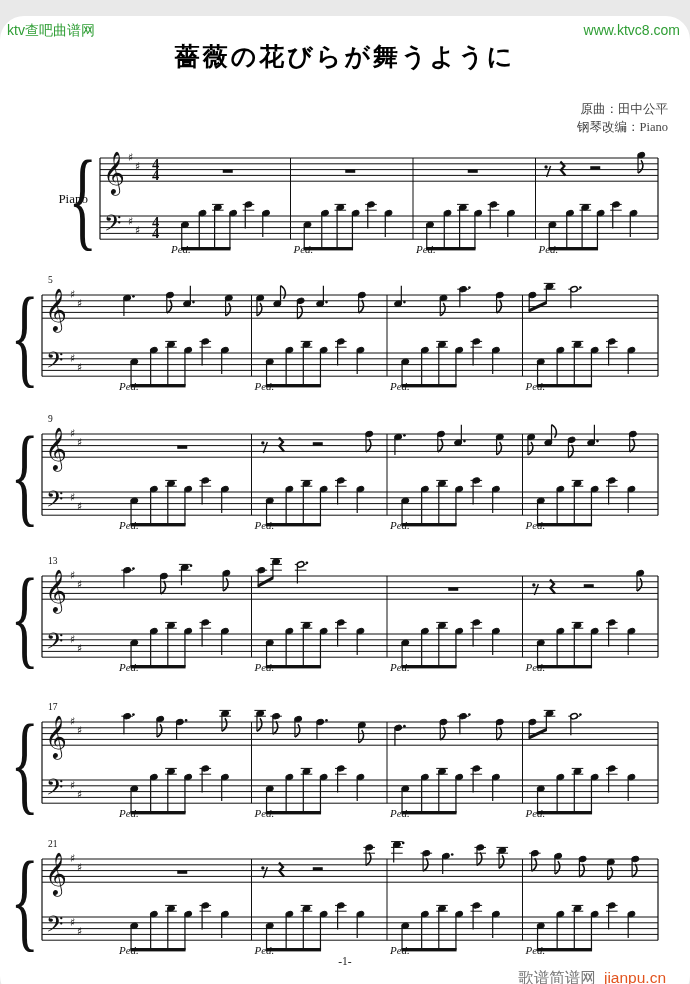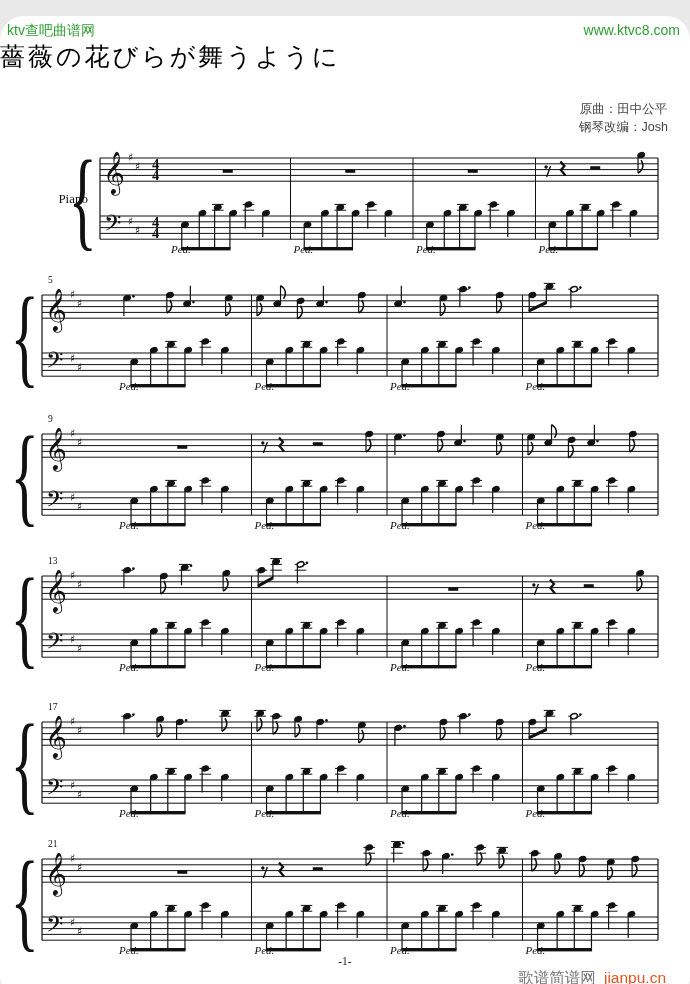--- a/index.html
+++ b/index.html
@@ -1,46 +1,46 @@
 <!DOCTYPE html>
 <html><head>
 <meta charset="utf-8">
 <style>
   html,body{margin:0;padding:0;background:#e9e9e9;}
   #page{position:relative;width:690px;height:984px;background:#ffffff;margin:16px auto;
         font-family:"Liberation Sans","DejaVu Sans",sans-serif;overflow:hidden;border-radius:24px;}
   .hdr-link{position:absolute;top:6px;font-size:14px;color:#2f9e35;}
   #hdr-left{left:7px;}
   #hdr-right{right:10px;font-size:14px;}
-  #title{position:absolute;top:24px;left:0;right:0;text-align:left;
-         font-family:"Liberation Serif","DejaVu Serif",serif;font-weight:normal;
+  #title{position:absolute;top:24px;left:0;right:0;text-align:center;
+         font-family:"Liberation Serif","DejaVu Serif",serif;font-weight:bold;
          font-size:25px;color:#000;letter-spacing:3px;}
-  #credits{position:absolute;top:84px;right:22px;text-align:center;
-           font-family:Liberation Sans, sans-serif;
+  #credits{position:absolute;top:84px;right:22px;text-align:right;
+           font-family:Liberation Serif, serif;
            font-size:12.5px;color:#444;line-height:1.45;}
   #score-svg{position:absolute;left:0;top:0;}
   #page-num{position:absolute;top:939px;left:0;right:0;text-align:center;
             font-family:"Liberation Serif","DejaVu Serif",serif;font-size:11.5px;color:#222;}
   #ftr{position:absolute;top:952px;right:24px;font-size:15.5px;
        font-family:"Liberation Sans","DejaVu Sans",sans-serif;}
   #ftr .site{color:#777;}
   #ftr .domain{color:#e2541f;margin-left:4px;}
 </style>
 </head>
 <body>
 
 <div id="page">
   <span id="hdr-left" class="hdr-link">ktv查吧曲谱网</span>
   <span id="hdr-right" class="hdr-link">www.ktvc8.com</span>
 
   <div id="title">薔薇の花びらが舞うように</div>
 
   <div id="credits">
     <div>原曲：田中公平</div>
-    <div>钢琴改编：Josh</div>
+    <div>钢琴改编：Piano</div>
   </div>
 
   <svg id="score-svg" width="690" height="984" viewBox="0 0 690 984">
       <g>
         <line x1="100" y1="142" x2="658" y2="142" stroke="#111" stroke-width="1"></line>
         <line x1="100" y1="200" x2="658" y2="200" stroke="#111" stroke-width="1"></line>
         <line x1="100" y1="147.8" x2="658" y2="147.8" stroke="#111" stroke-width="1"></line>
         <line x1="100" y1="205.8" x2="658" y2="205.8" stroke="#111" stroke-width="1"></line>
         <line x1="100" y1="153.6" x2="658" y2="153.6" stroke="#111" stroke-width="1"></line>
         <line x1="100" y1="211.6" x2="658" y2="211.6" stroke="#111" stroke-width="1"></line>

